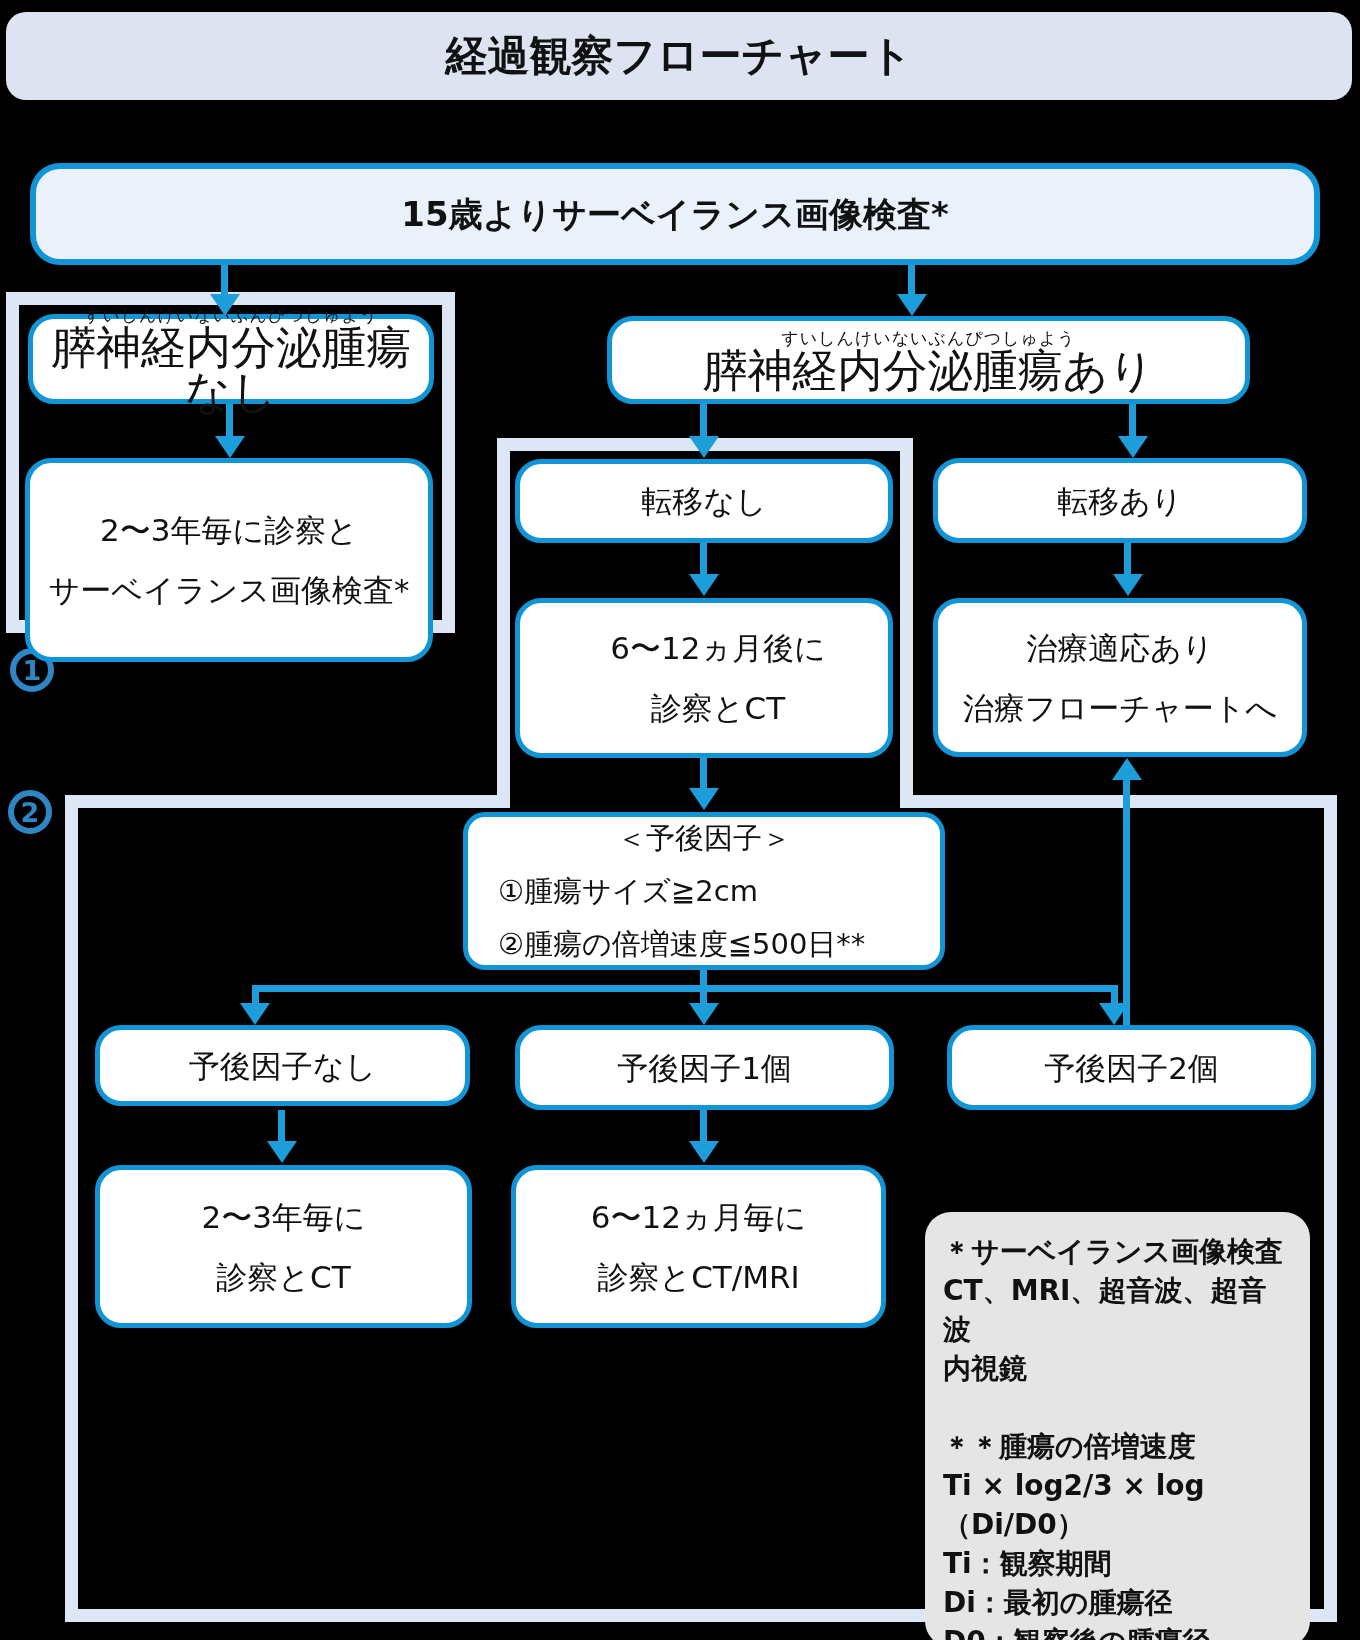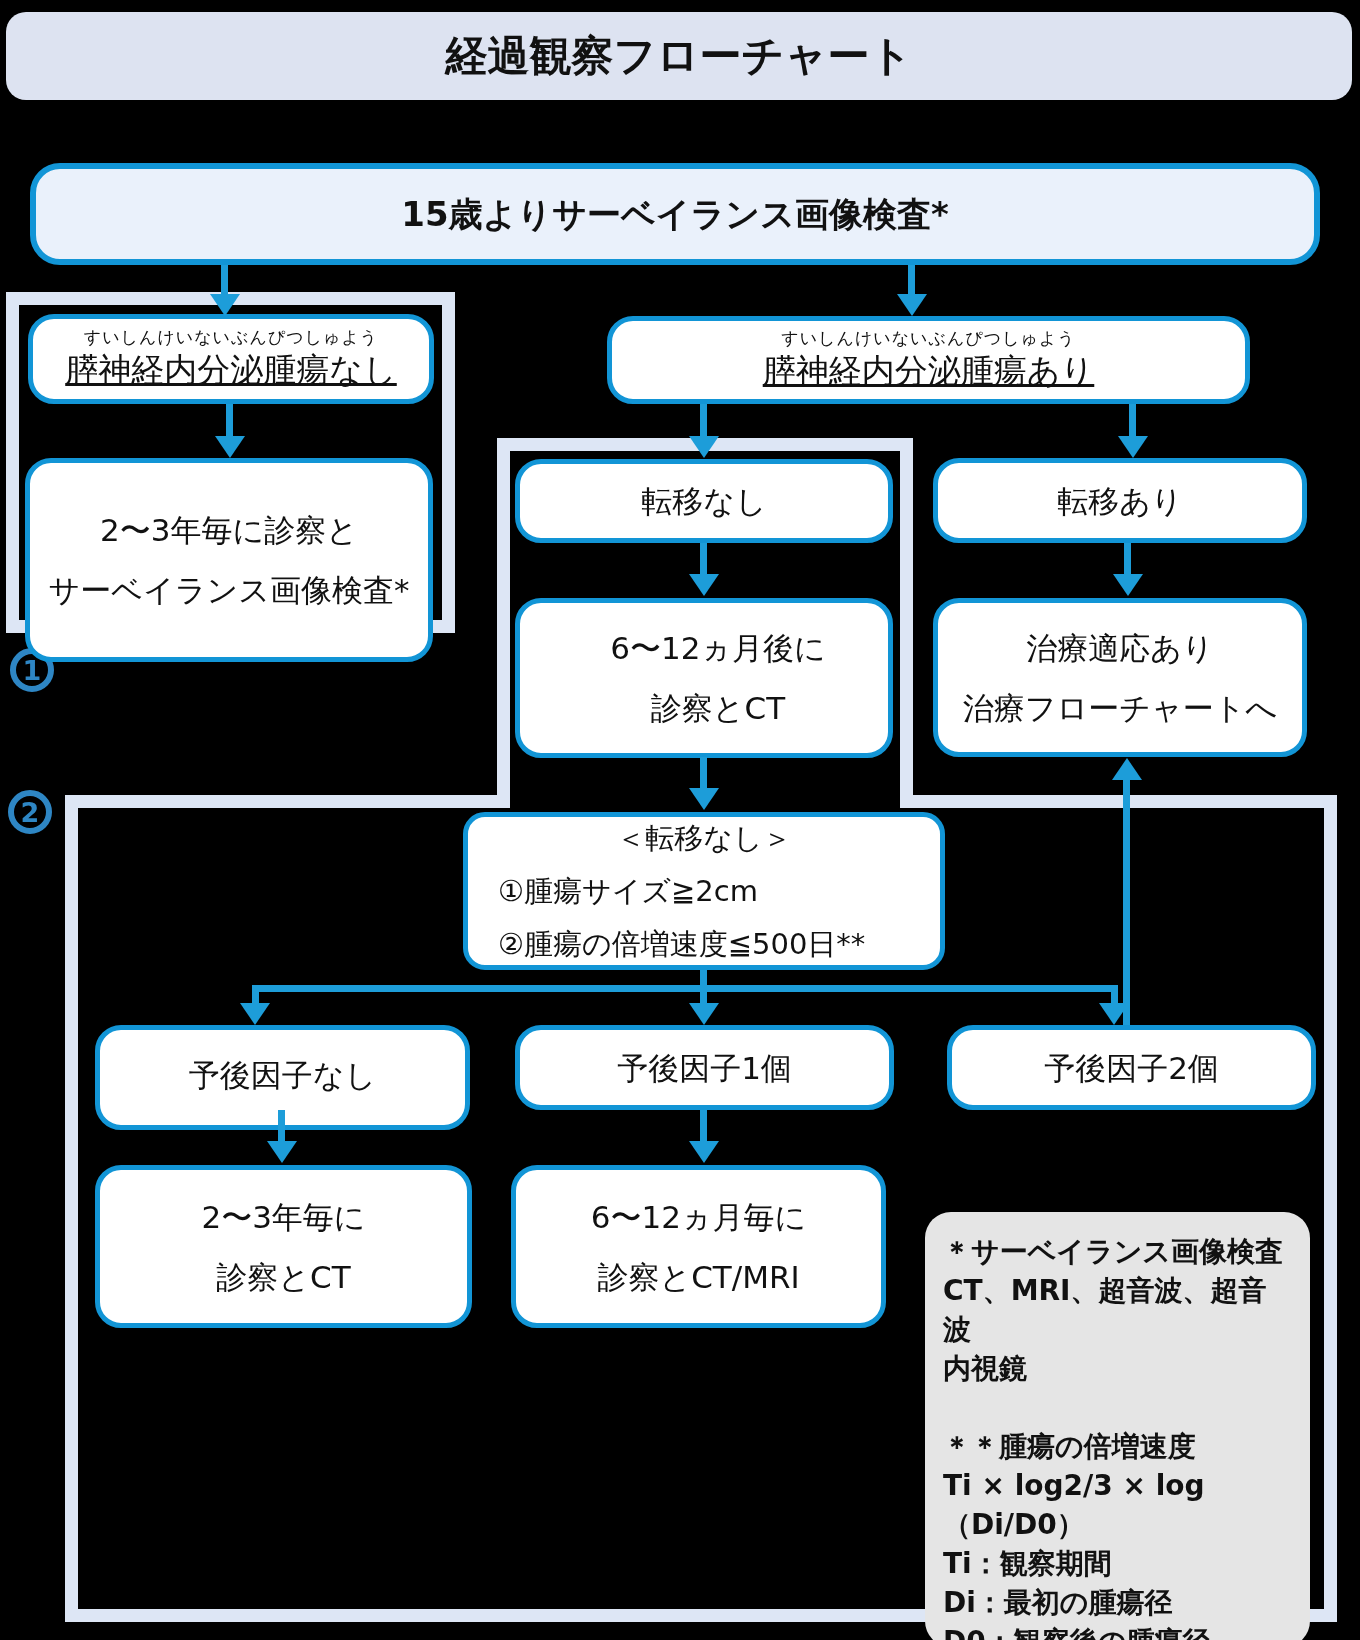--- a/index.html
+++ b/index.html
@@ -22,21 +22,21 @@
     display:flex;align-items:center;justify-content:center;
     font-size:42px;font-weight:bold;z-index:3;
   }
   .node{
     position:absolute;background:#fff;border:5px solid var(--blue);border-radius:26px;
     display:flex;flex-direction:column;align-items:center;justify-content:center;
     text-align:center;font-size:31px;line-height:60px;z-index:3;box-sizing:border-box;
   }
   .node.start{background:var(--startfill);border-width:6px;font-weight:bold;font-size:34px;border-radius:30px;}
   .furigana{font-size:17px;line-height:22px;letter-spacing:1px;}
-  .mainlabel{font-size:33px;line-height:44px;text-decoration:underline;}
+  .mainlabel{font-size:45px;line-height:44px;}
   .two-line div{line-height:60px;}
   .factors{align-items:stretch;font-size:29px;line-height:45px;border-radius:22px;}
   .factors .heading{text-align:center;}
   .factors .item{text-align:left;padding-left:30px;margin-top:8px;}
   .group1{
     position:absolute;border:13px solid var(--group);z-index:1;box-sizing:border-box;
   }
   .strip{position:absolute;background:var(--group);z-index:1;}
   .vline{position:absolute;width:7px;background:var(--arrow);z-index:4;}
   .hline{position:absolute;height:7px;background:var(--arrow);z-index:4;}
@@ -117,26 +117,26 @@
     <div>6〜12ヵ月後に</div>
     <div>診察とCT</div>
   </div>
 
   <div class="node two-line" style="left:933px;top:598px;width:374px;height:159px;">
     <div>治療適応あり</div>
     <div>治療フローチャートへ</div>
   </div>
 
   <div class="node factors" style="left:463px;top:812px;width:482px;height:158px;">
-    <div class="heading">＜転移なし＞</div>
+    <div class="heading">＜予後因子＞</div>
     <div class="item">①腫瘍サイズ≧2cm</div>
     <div class="item">②腫瘍の倍増速度≦500日**</div>
   </div>
 
-  <div class="node" style="left:95px;top:1025px;width:375px;height:105px;font-family:Liberation Mono, monospace;">
+  <div class="node" style="left:95px;top:1025px;width:375px;height:81px;">
     <div>予後因子なし</div>
   </div>
   <div class="node" style="left:515px;top:1025px;width:379px;height:85px;">
     <div>予後因子1個</div>
   </div>
   <div class="node" style="left:947px;top:1025px;width:369px;height:85px;">
     <div>予後因子2個</div>
   </div>
 
   <div class="node two-line" style="left:95px;top:1165px;width:377px;height:163px;">

